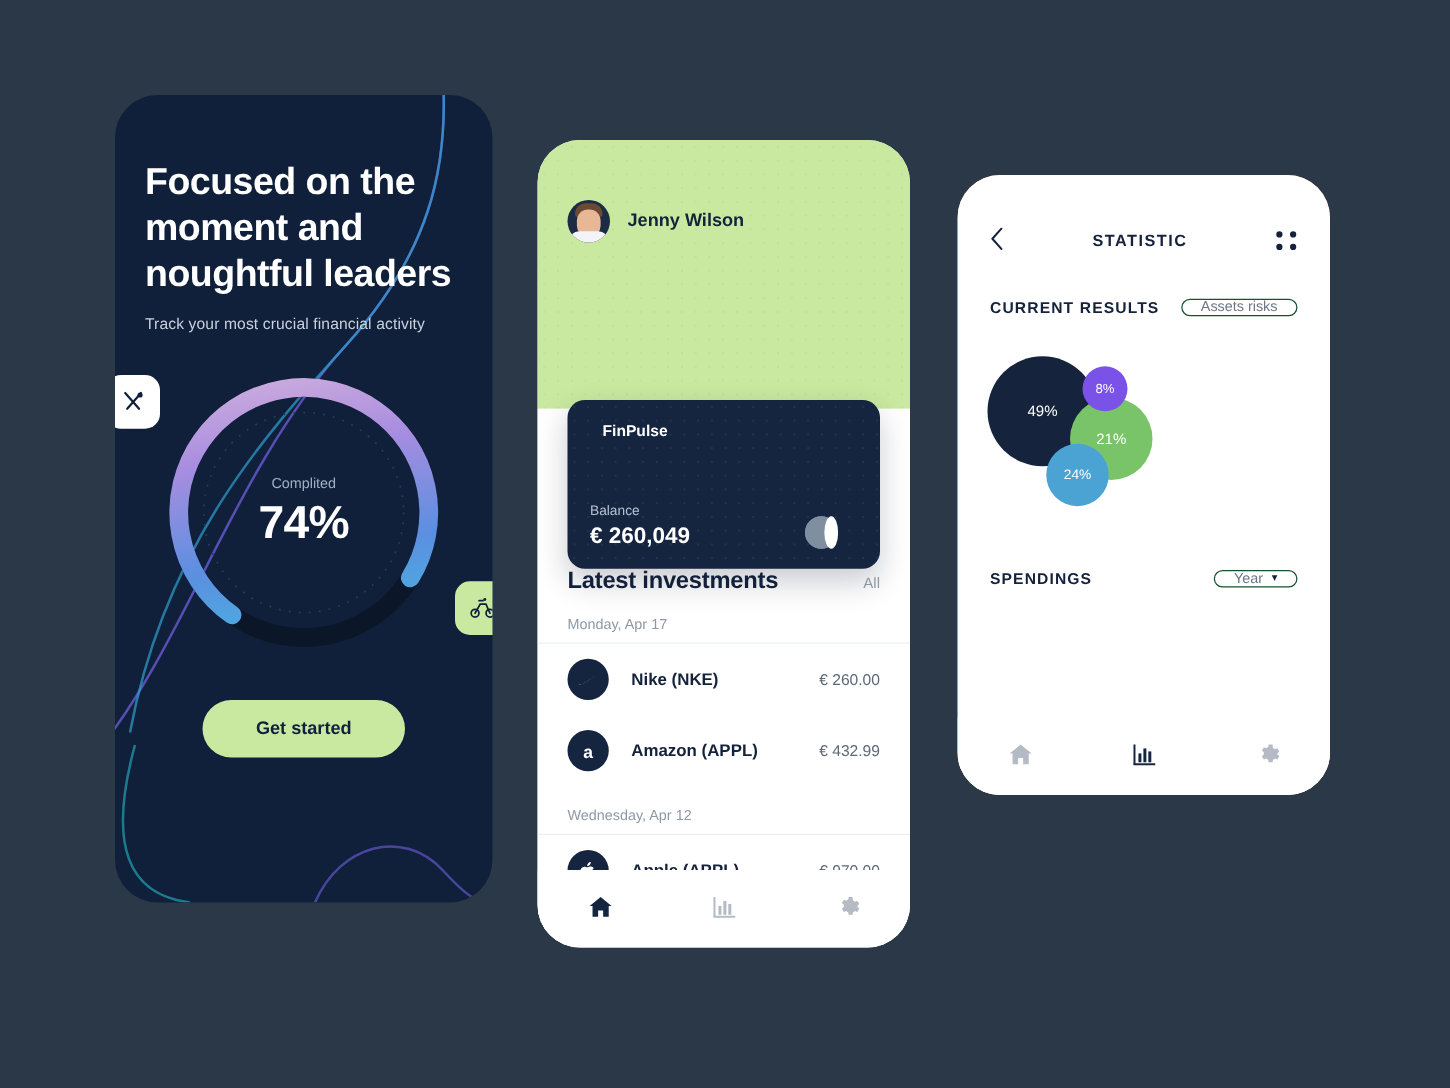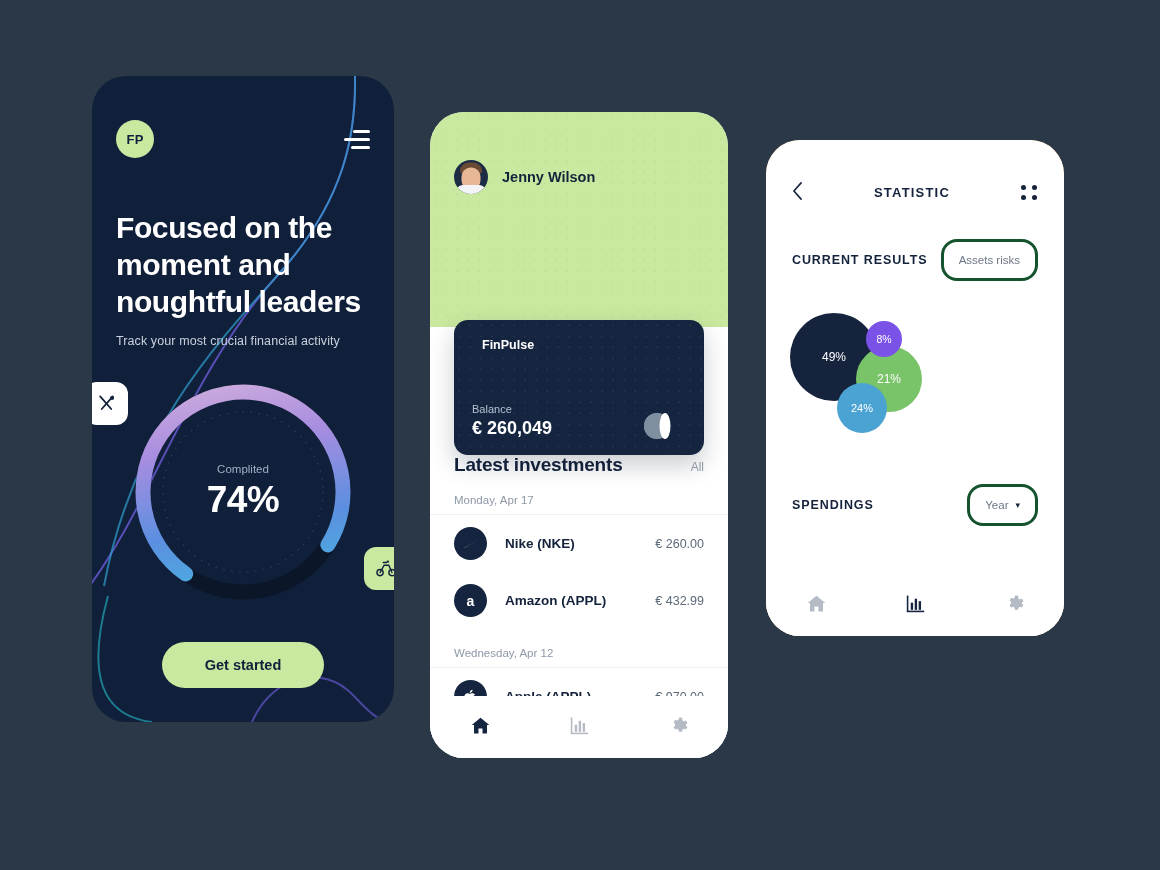--- a/index.html
+++ b/index.html
@@ -128,21 +128,21 @@
   .back { color: #14223c; font-size: 20px; cursor: pointer; line-height: 1;
           font-family: "DejaVu Sans", sans-serif; }
   .p3-title { color: #14223c; font-size: 13px; font-weight: bold; letter-spacing: 1.2px; }
   .grid-dots { display: grid; grid-template-columns: 6px 6px; gap: 5px; cursor: pointer; }
   .grid-dots i { width: 5px; height: 5px; border-radius: 50%; background: #14223c;
                  display: block; }
 
   .p3-sec { display: flex; align-items: center; justify-content: space-between;
             padding: 36px 26px 0; }
   .p3-sec-t { color: #14223c; font-size: 12.5px; font-weight: bold; letter-spacing: .9px; }
-  .pill { border: 3px solid #14532d; border-radius: 16px; padding: 12px 15px;
+  .pill { border: 1px solid #14532d; border-radius: 16px; padding: 0 15px;
           color: #6c7686; font-size: 11.5px; background: #fff; cursor: pointer;
           font-family: inherit; display: flex; align-items: center; gap: 7px; }
   .chev { font-size: 9px; color: #14223c; font-family: "DejaVu Sans", sans-serif; }
 
   .bubbles { position: relative; width: 130px; height: 135px; margin: 22px 0 0 24px; }
   .bub { position: absolute; border-radius: 50%; display: flex; align-items: center;
          justify-content: center; color: #fff; font-size: 11.5px; }
   .legend { position: absolute; right: 42px; top: 300px; display: flex;
             flex-direction: column; gap: 15px; }
   .leg { display: flex; align-items: center; gap: 13px; }
@@ -165,30 +165,20 @@
     <div class="p1-bg">
       <svg width="302" height="646" viewBox="0 0 302 646">
         <path d="M-10 520 C 60 430, 95 300, 185 200 C 250 128, 268 60, 262 -20" stroke="#6f5fe0" stroke-width="2" fill="none" opacity=".75"></path>
         <path d="M262 -20 C 268 60, 250 128, 185 200 C 120 272, 40 360, 12 510" stroke="#2f9fd0" stroke-width="2" fill="none" opacity=".7"></path>
         <path d="M16 520 C -6 600, 10 640, 60 646" stroke="#1f8c9e" stroke-width="2" fill="none" opacity=".85"></path>
         <path d="M160 646 C 180 600, 230 586, 262 620 C 286 646, 290 646, 302 640" stroke="#6f5fe0" stroke-width="2" fill="none" opacity=".6"></path>
       </svg>
     </div>
 
     <div class="p1-content">
-      <div class="p1-top">
-        <div class="fp-logo">
-          <span>FP</span>
-        </div>
-        <div class="burger">
-          <i></i>
-          <i></i>
-          <i></i>
-        </div>
-      </div>
 
       <h1 class="p1-head">Focused on the moment and noughtful leaders</h1>
       <p class="p1-sub">Track your most crucial financial activity</p>
 
       <div class="ring-wrap">
         <svg width="232" height="232" viewBox="0 0 232 232">
           <defs>
             <linearGradient id="ringGrad" x1="0" y1="1" x2="1" y2="0">
               <stop offset="0%" stop-color="#dcb9dc"></stop>
               <stop offset="32%" stop-color="#a88de0"></stop>

